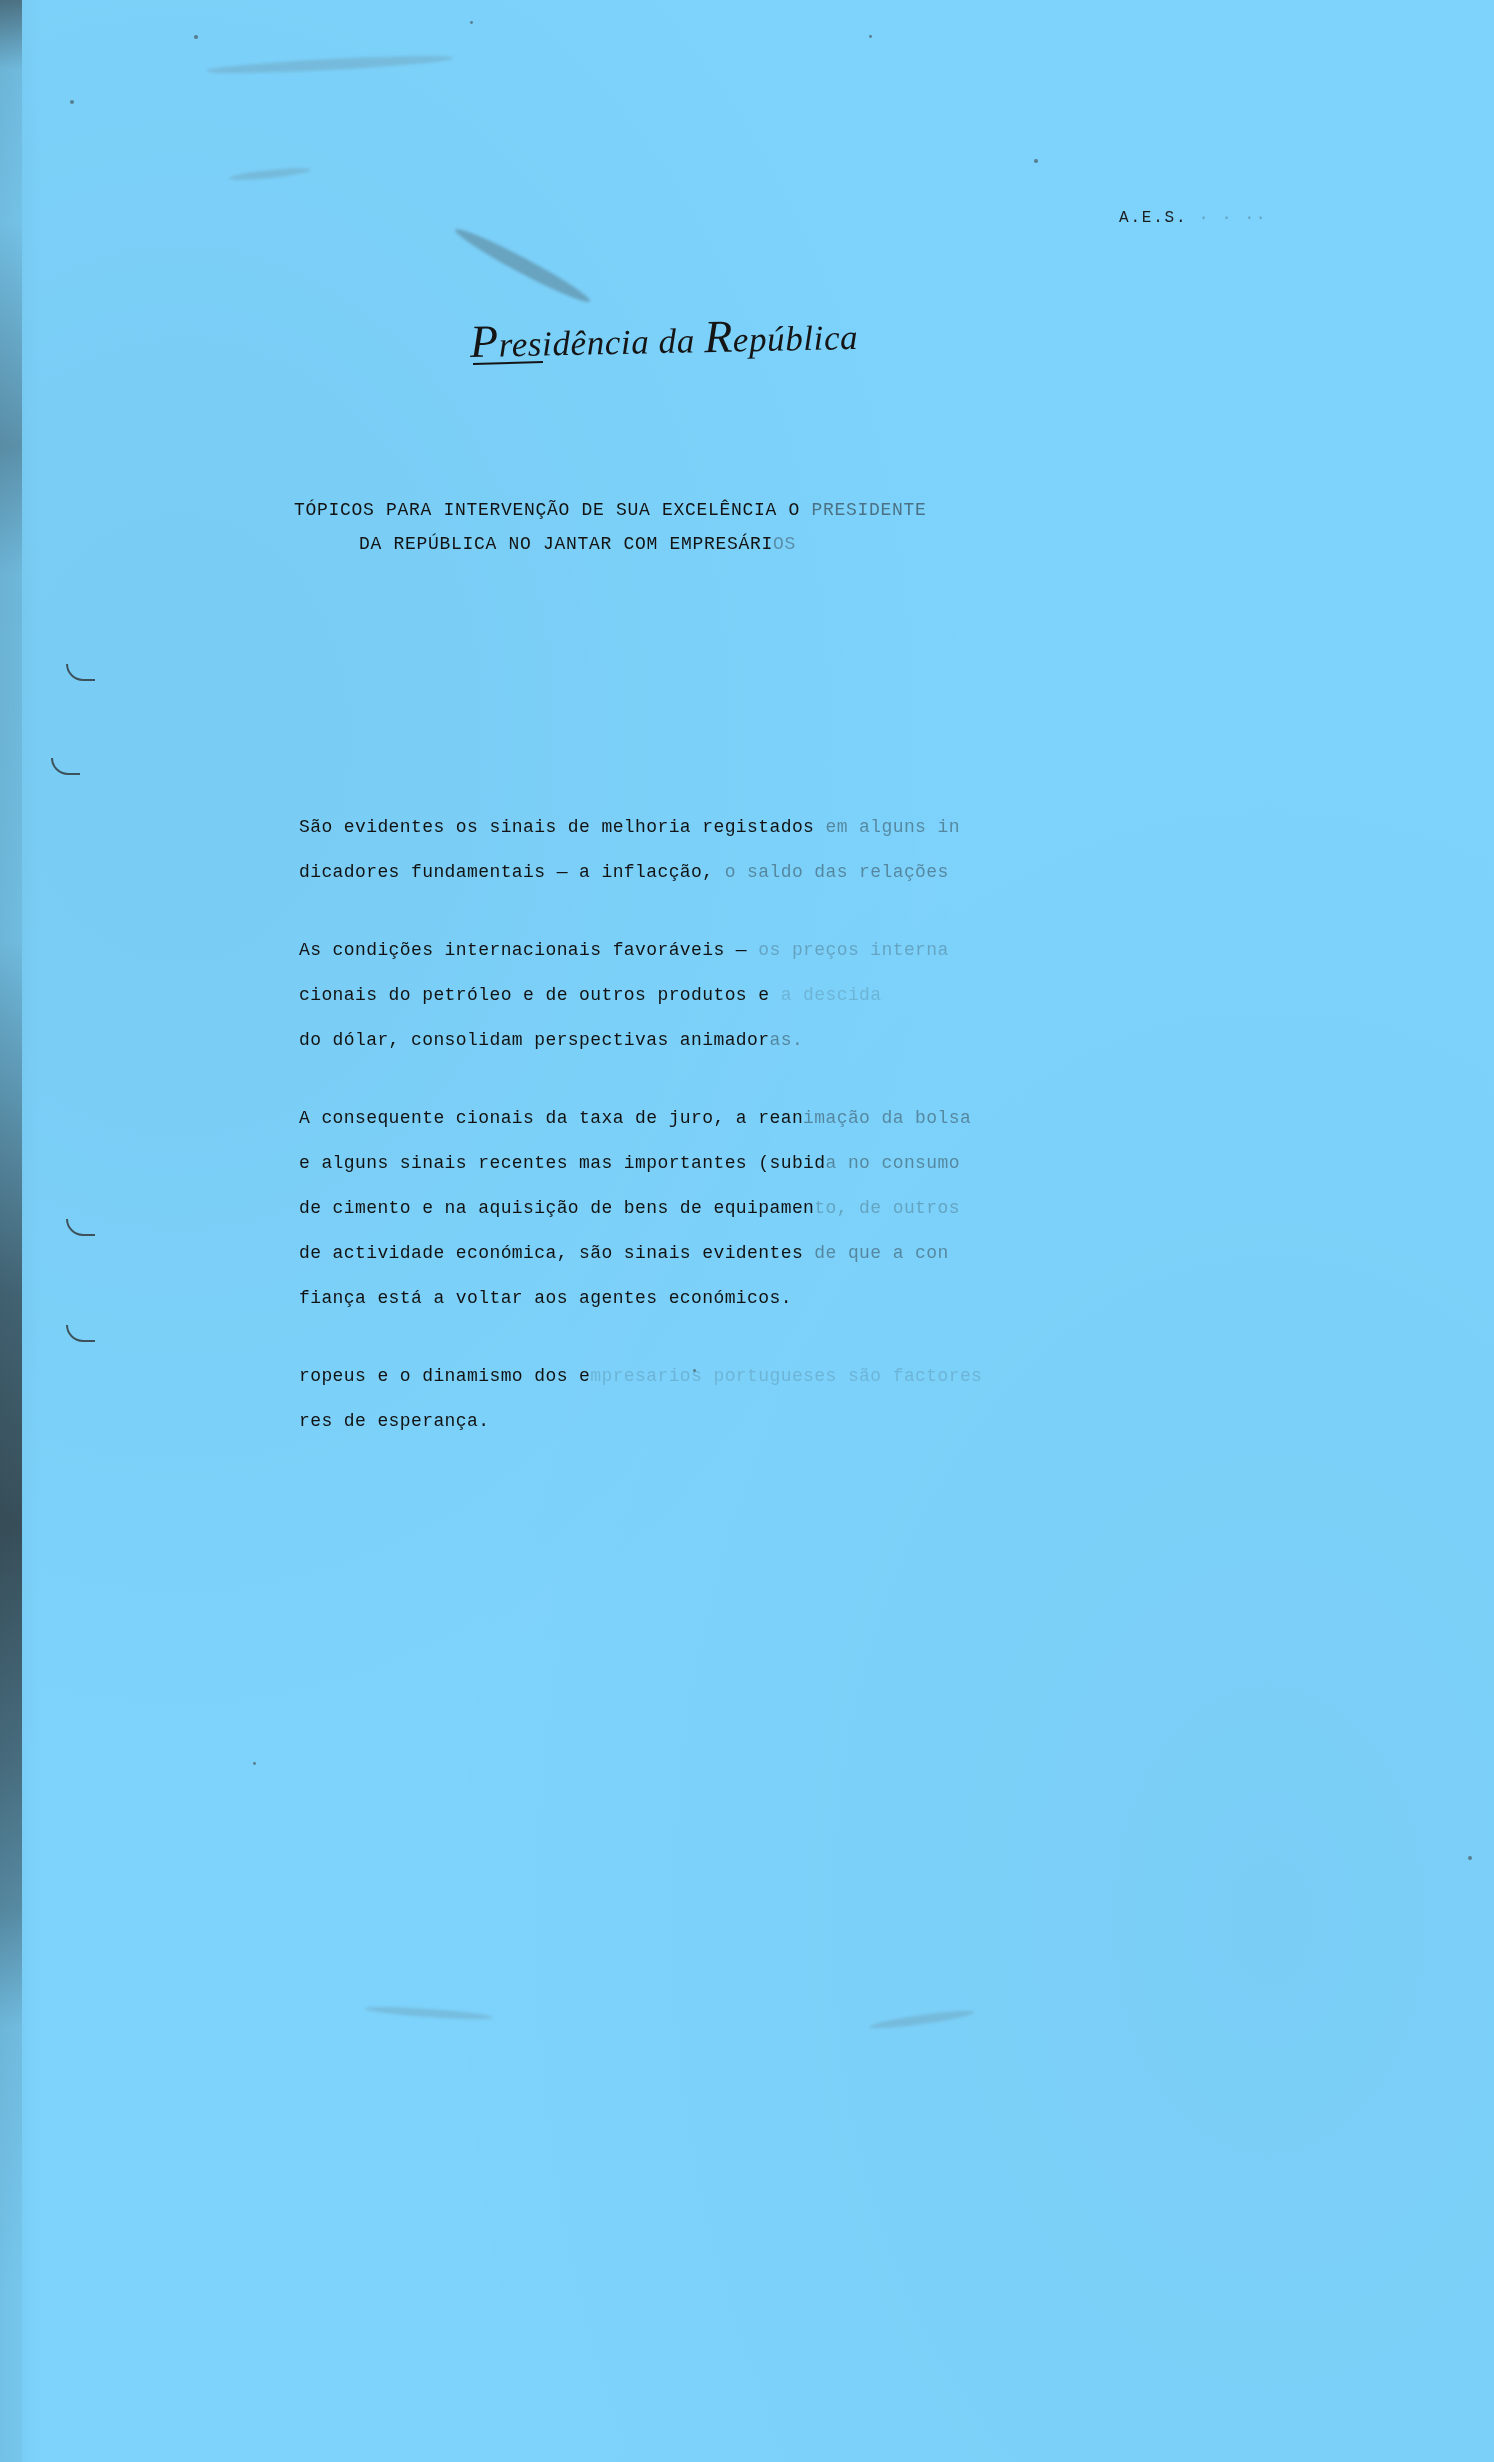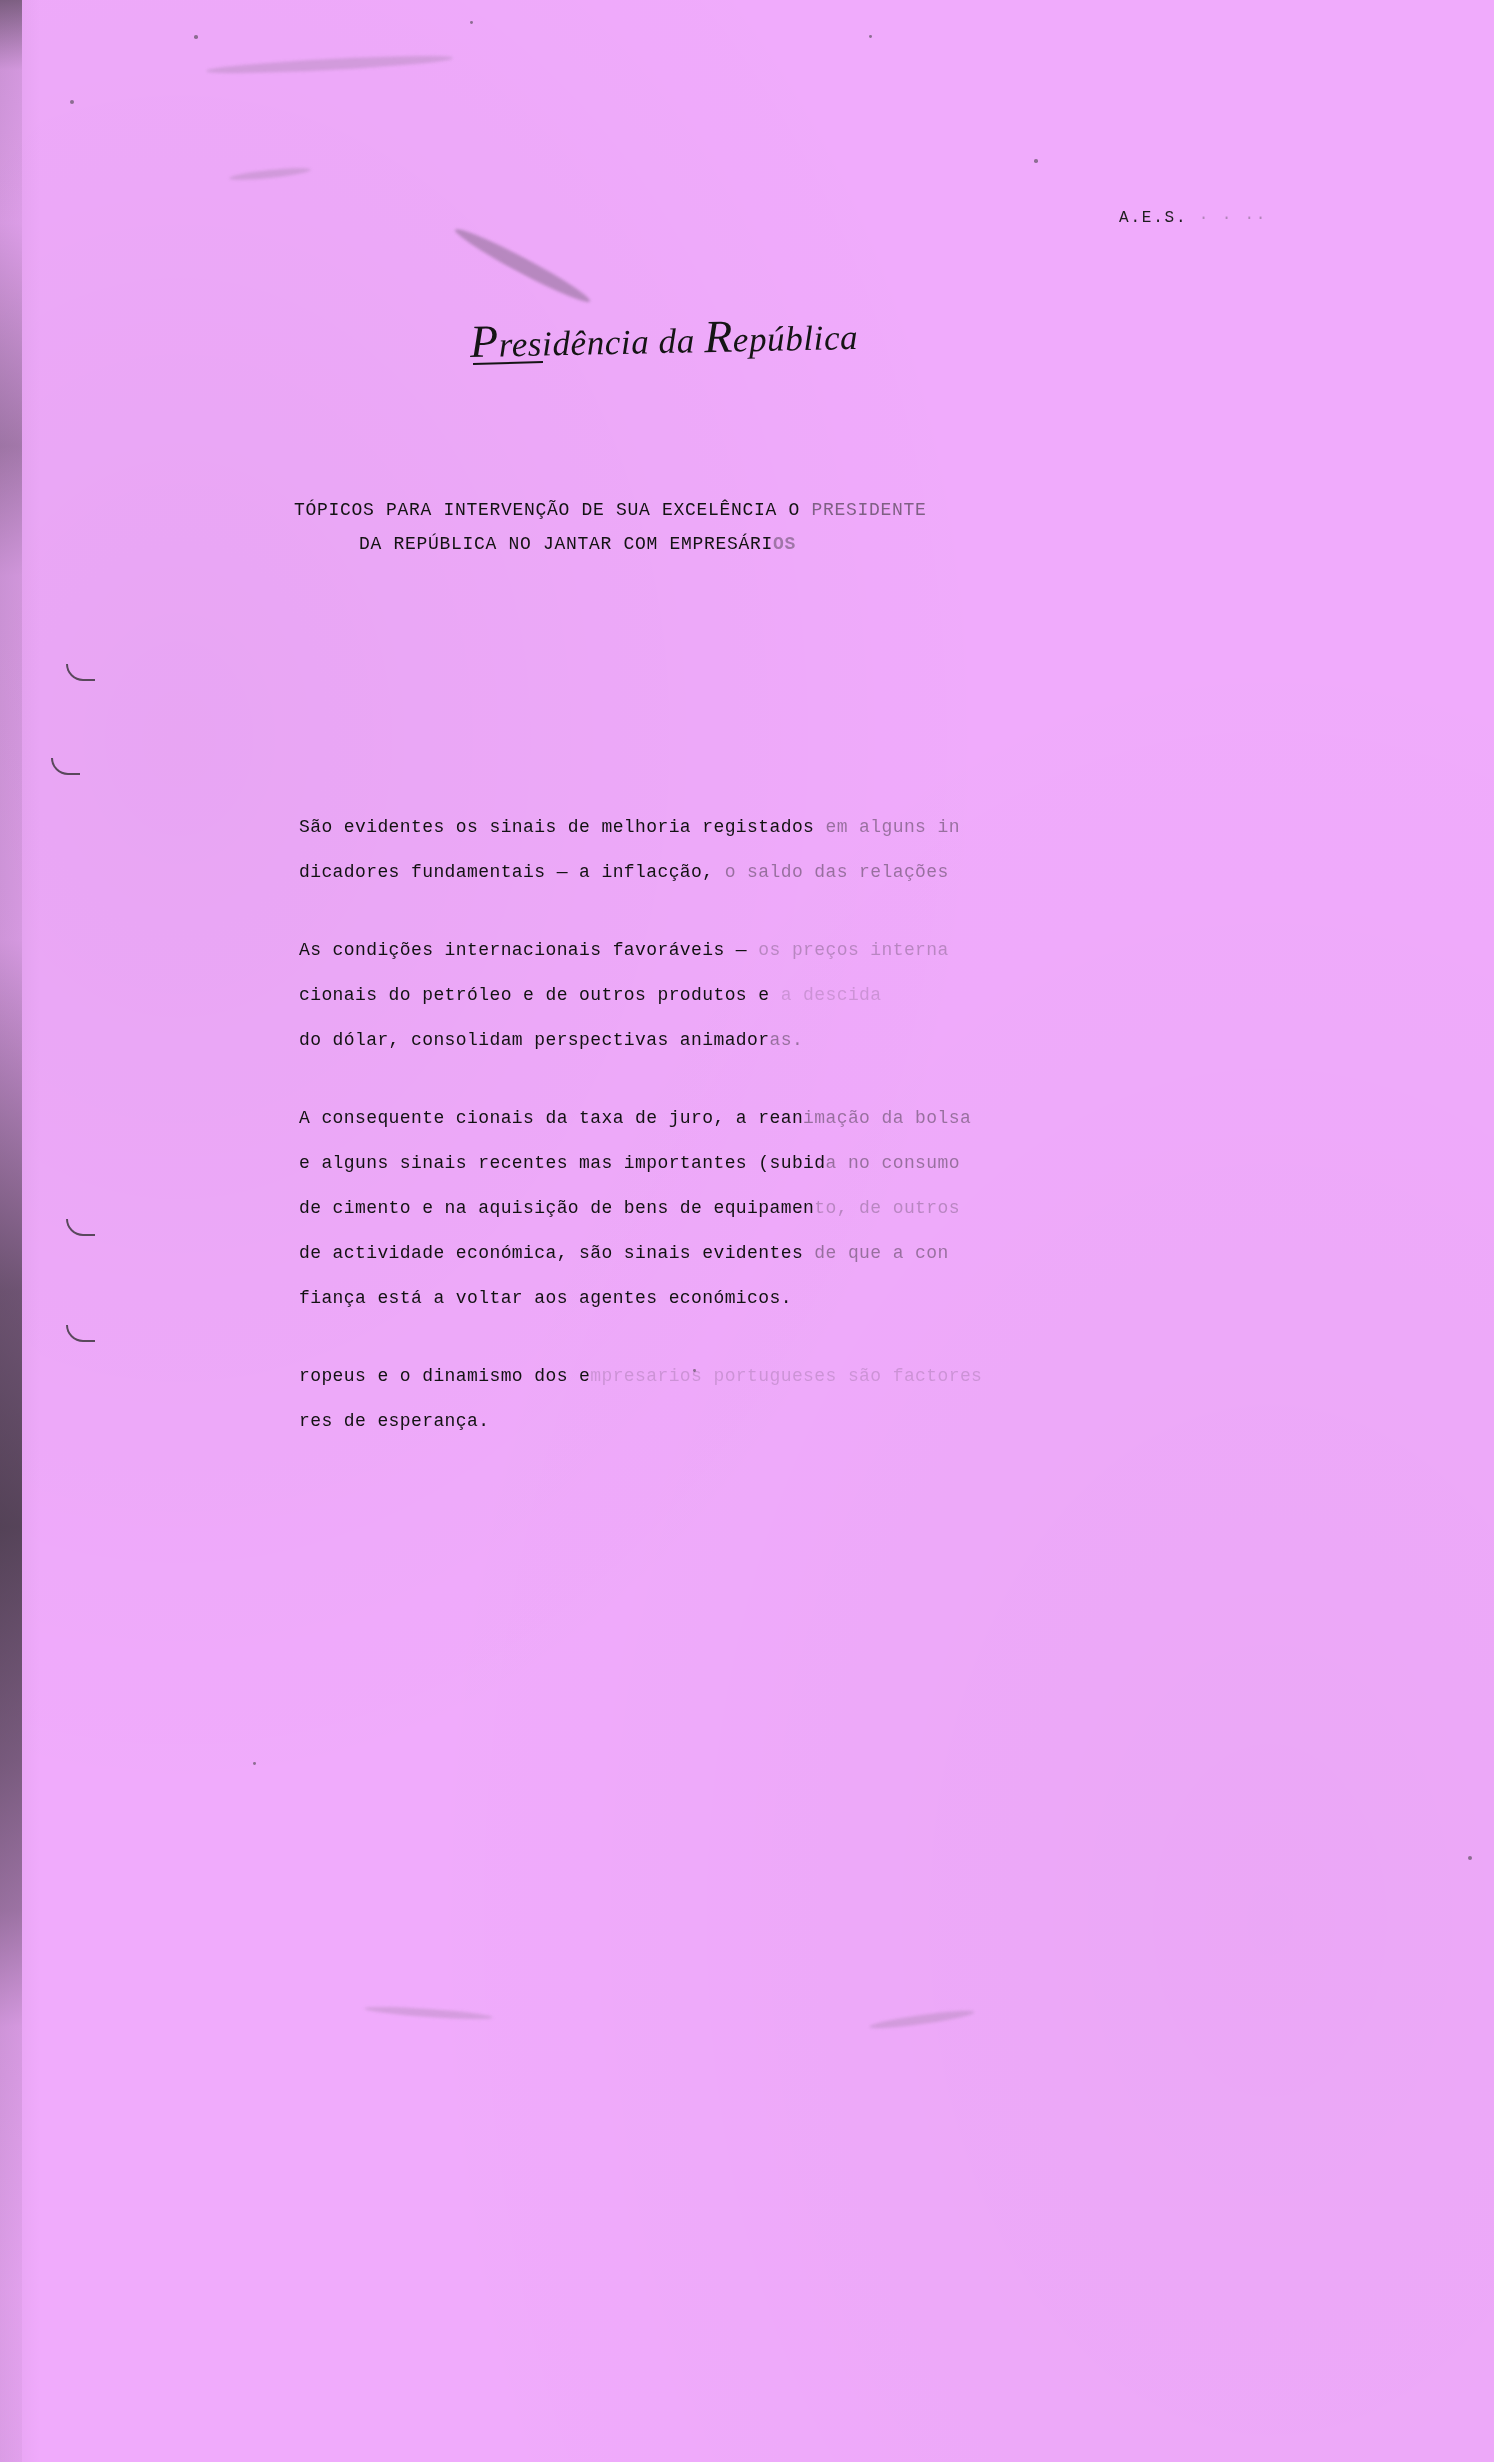--- a/index.html
+++ b/index.html
@@ -7,21 +7,21 @@
     padding: 0;
     background: #ffffff;
   }
   body {
     font-family: "Liberation Mono", monospace;
   }
   .page {
     position: relative;
     width: 1494px;
     height: 2462px;
-    background: #f0abfc;
+    background: #7dd3fc;
     overflow: hidden;
   }
   
   .paper-tone {
     position: absolute;
     inset: 0;
     background:
       radial-gradient(ellipse at 12% 30%, rgba(0,0,0,0.035) 0%, rgba(0,0,0,0) 45%),
       radial-gradient(ellipse at 85% 78%, rgba(0,0,0,0.025) 0%, rgba(0,0,0,0) 50%),
       linear-gradient(90deg, rgba(0,0,0,0.06) 0px, rgba(0,0,0,0.0) 41px);
@@ -110,21 +110,21 @@
     width: 999px;
     font-size: 18px;
     line-height: 34px;
     letter-spacing: 0.7px;
     color: #131313;
   }
   .title-block .line2 {
     padding-left: 65px;
   }
   .title-block .fade1 { color: rgba(35,35,35,0.55); }
-  .title-block .fade2 { color: rgba(35,35,35,0.38); font-weight: bold; }
+  .title-block .fade2 { color: rgba(35,35,35,0.38); }
 
   .body-text {
     position: absolute;
     left: 291px;
     top: 805px;
     width: 1051px;
     font-size: 18px;
     letter-spacing: 0.4px;
     color: #121212;
   }

